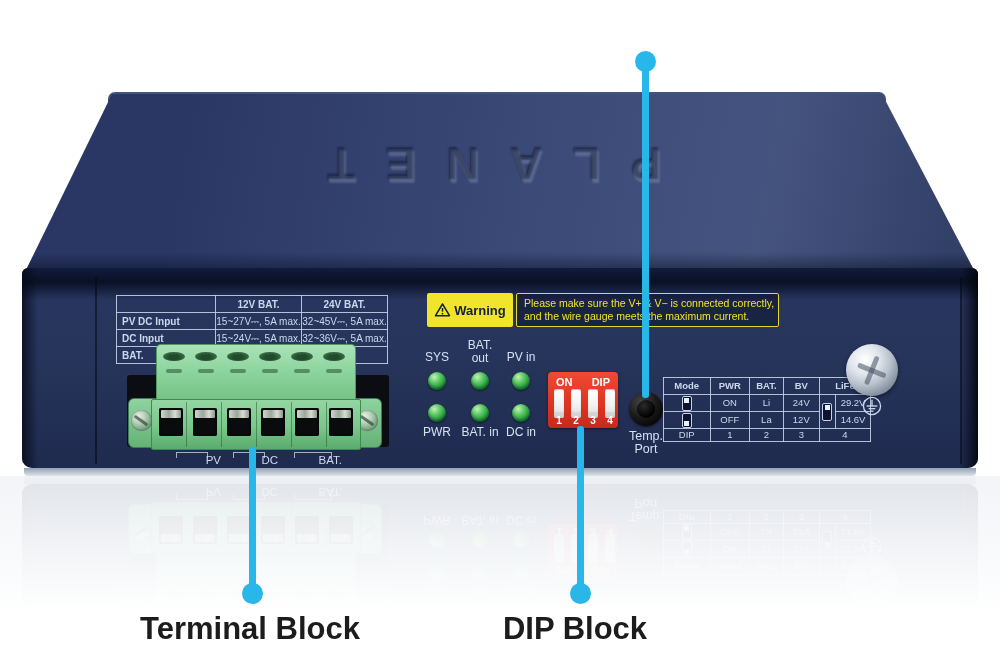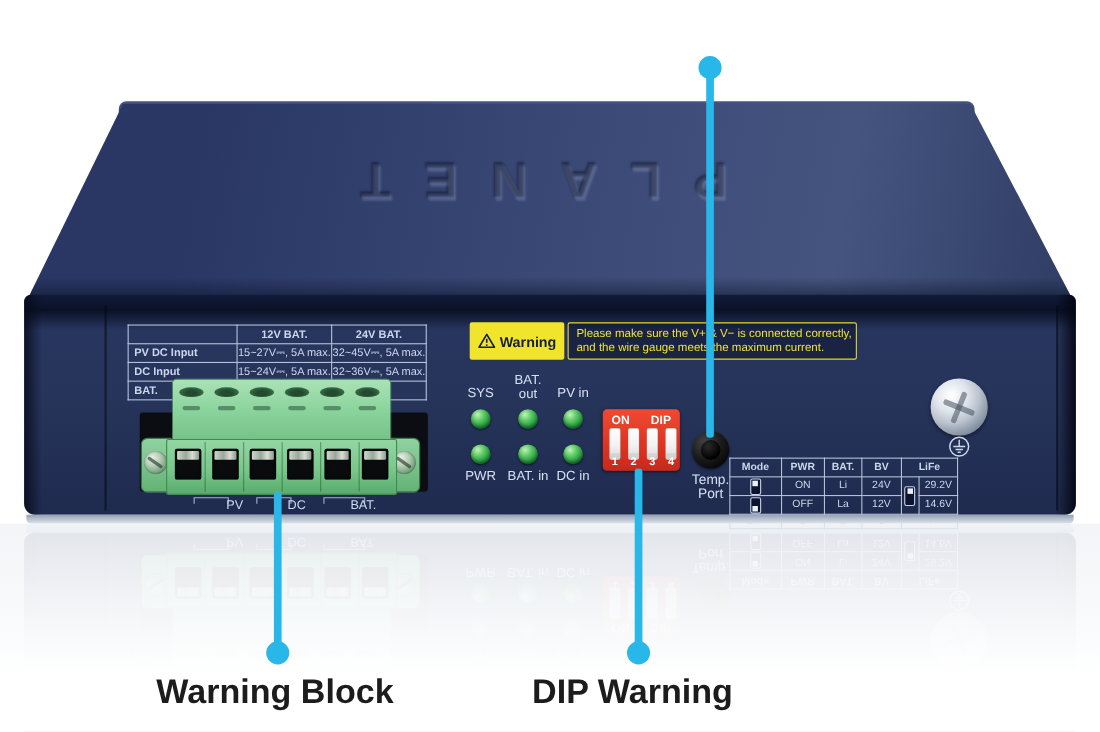--- a/index.html
+++ b/index.html
@@ -108,21 +108,21 @@
   
   .warning{position:absolute;left:427px;top:293px;width:352px;height:34px;display:flex;gap:3px;justify-content:center;}
   .warn-left{width:86px;background:#f0e42c;border-radius:2px;display:flex;align-items:center;
      justify-content:center;gap:3px;color:#141e3e;font-weight:bold;font-size:13px;}
   .warn-right{flex:1;border:1px solid #e3d82b;border-radius:2px;background:rgba(8,14,34,0.45);
      color:#f0e42c;font-size:10.5px;line-height:13px;display:flex;flex-direction:column;
      justify-content:center;padding-left:7px;}
 
   
   .mode-table{position:absolute;left:663px;top:377px;width:208px;border-collapse:collapse;
-     color:#ccd7ee;font-size:9.5px;line-height:10px;margin-top:39px;}
+     color:#ccd7ee;font-size:9.5px;line-height:10px;}
   .mode-table td,.mode-table th{border:1px solid rgba(196,208,230,0.9);padding:0;text-align:center;
      font-weight:normal;height:16px;white-space:nowrap;}
   .mode-table th{font-weight:bold;}
   .mode-table tr.dip-row td{height:12px;}
   .msw{display:inline-block;width:8px;height:13px;border:1px solid #c6d2e8;border-radius:2px;
      position:relative;background:#0c1430;vertical-align:middle;}
   .msw::after{content:"";position:absolute;left:1.5px;width:5px;height:5px;background:#eaf0fb;}
   .msw.up::after{top:1px;}
   .msw.down::after{bottom:1px;}
   .msw.tall{height:16px;}
@@ -554,16 +554,16 @@
 
     <div class="bottom-strip"></div>
   </div>
 
   <div class="reflection-fade"></div>
 
   <div class="c-line" style="left:249px;top:447px;height:146px;"></div>
   <div class="c-dot" style="left:242px;top:583px;"></div>
   <div class="c-line" style="left:577px;top:426px;height:167px;"></div>
   <div class="c-dot" style="left:570px;top:583px;"></div>
-  <div class="bottom-caption" style="left:90px;">Warning Block</div>
-  <div class="bottom-caption" style="left:415px;">DIP Warning</div>
+  <div class="bottom-caption" style="left:90px;">Terminal Block</div>
+  <div class="bottom-caption" style="left:415px;">DIP Block</div>
 
 </div>
 
 </body></html>

